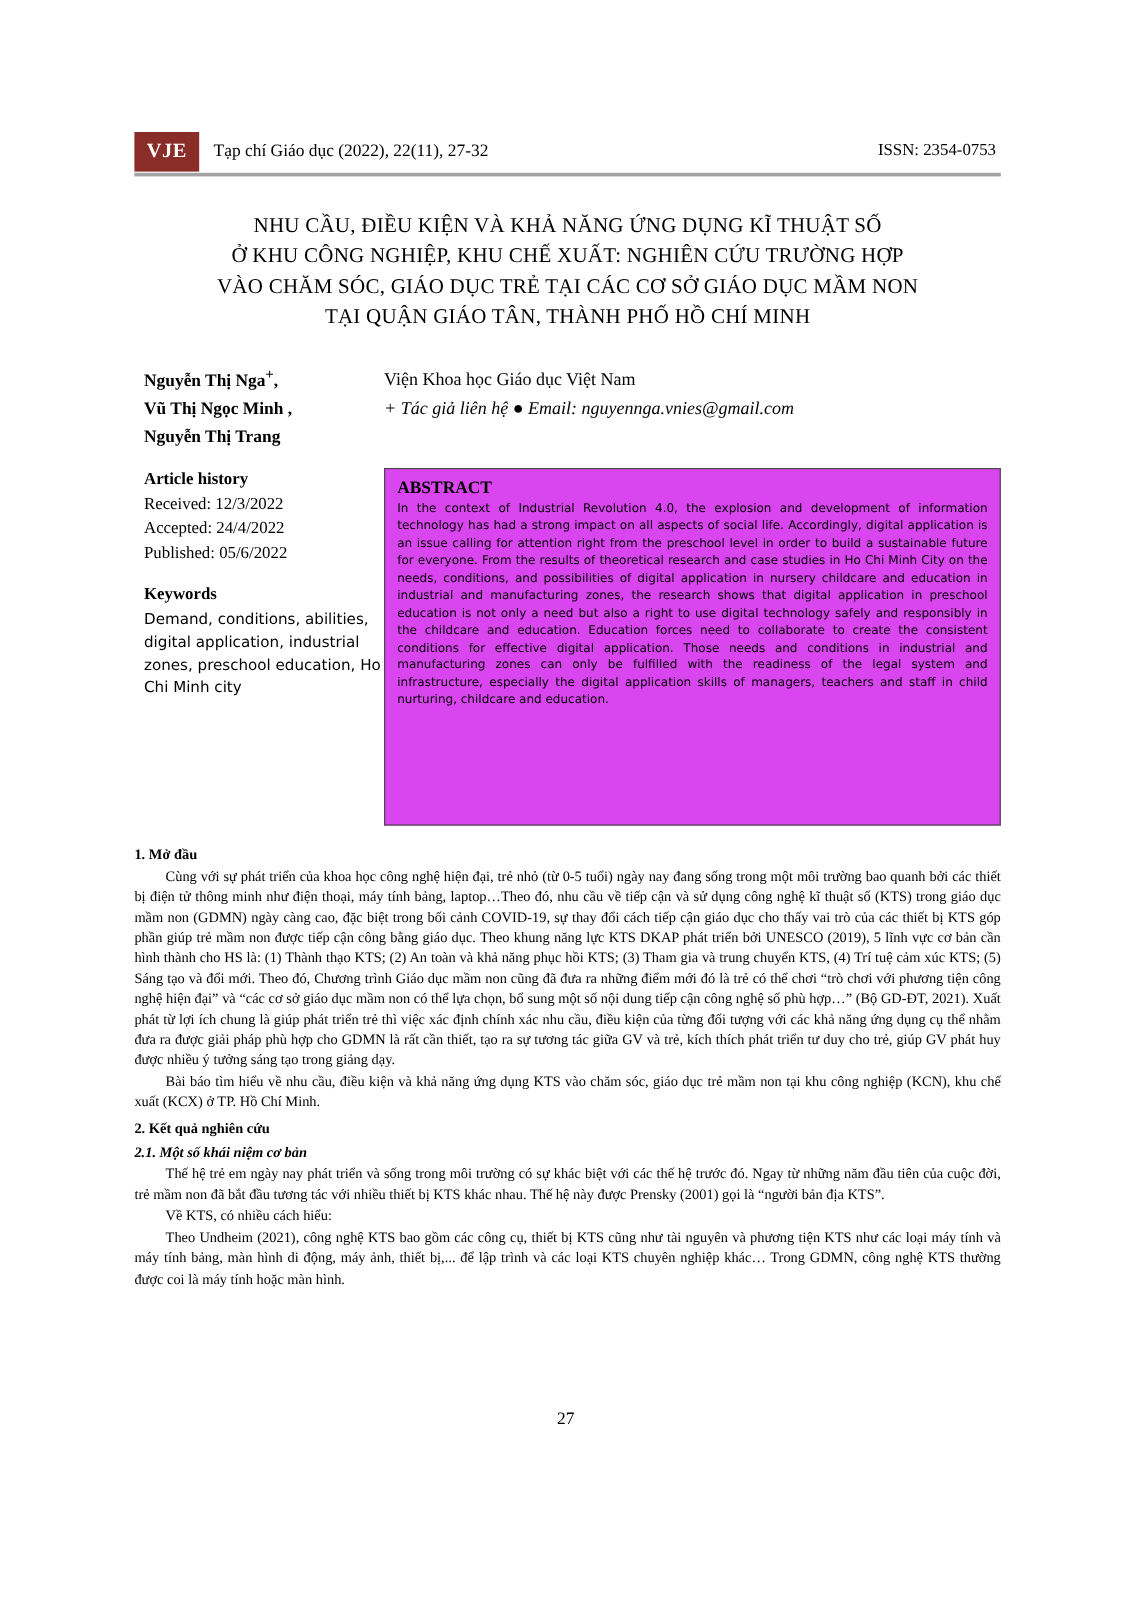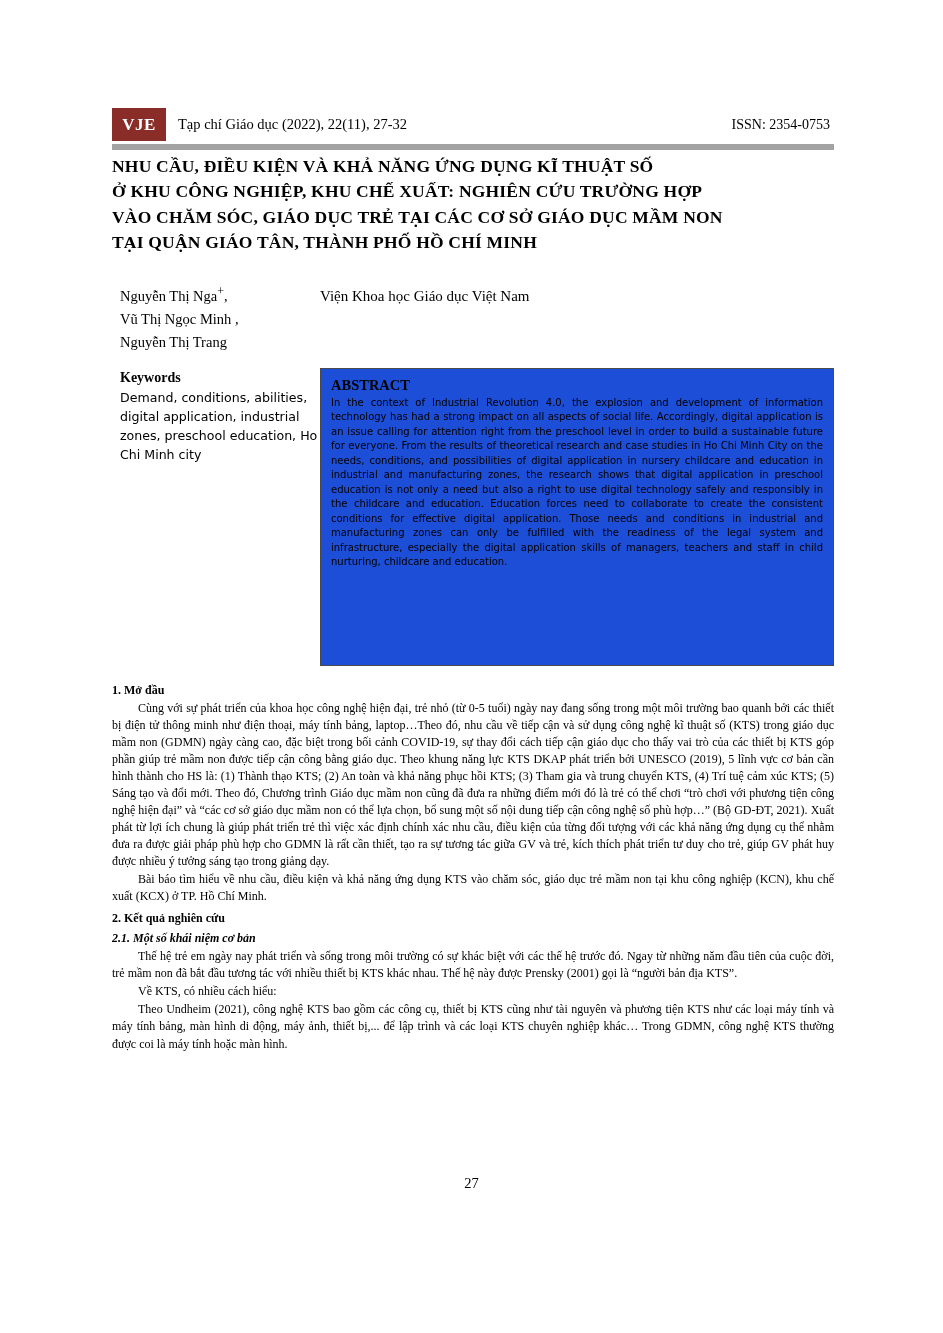--- a/index.html
+++ b/index.html
@@ -25,23 +25,23 @@
   .content {
     position: absolute;
     left: 112px;
     top: 108px;
     width: 722px;
   }
 
   
   .header {
     display: flex;
-    align-items: flex-start;
+    align-items: center;
     height: 36px;
-    border-bottom: 6px solid #a3a3a3;
+    border-bottom: 3px solid #a3a3a3;
     position: relative;
   }
   .vje-badge {
     background: #8a2c28;
     color: #ffffff;
     font-family: "Liberation Serif", serif;
     font-weight: bold;
     font-size: 17px;
     letter-spacing: .5px;
     width: 54px;
@@ -61,36 +61,37 @@
   .header-right {
     display: flex;
     align-items: center;
     padding-right: 4px;
     font-size: 14px;
     height: 33px;
   }
 
   
   .title-block {
-    margin-top: 4px;
-    font-weight: bold;
+    margin-top: 28px;
+    text-align: center;
+    font-weight: normal;
     font-size: 17.5px;
     line-height: 1.45;
     letter-spacing: .2px;
   }
   .title-block div { white-space: nowrap; }
 
   
   .authors-row {
     margin-top: 26px;
     display: flex;
   }
   .authors {
     width: 208px;
-    font-weight: normal;
+    font-weight: bold;
     font-size: 14.5px;
     line-height: 1.6;
     padding-left: 8px;
     box-sizing: border-box;
   }
   .affil {
     flex: 1;
     font-size: 15px;
     line-height: 1.6;
     padding-top: 2px;
@@ -116,21 +117,21 @@
   }
   .meta-col .block { margin-bottom: 14px; }
   .meta-col .kw-body {
     font-family: "DejaVu Sans", sans-serif;
     font-size: 12.6px;
     line-height: 1.5;
   }
 
   .abstract-box {
     flex: 1;
-    background: #1d4ed8;
+    background: #d946ef;
     border: 1px solid #4a4a4a;
     box-sizing: border-box;
     padding: 8px 10px 10px 10px;
     min-height: 298px;
   }
   .abstract-title {
     font-weight: bold;
     font-size: 14.5px;
     margin-bottom: 2px;
   }
@@ -188,25 +189,32 @@
     </div>
 
     <div class="authors-row">
       <div class="authors">
         <div><span>Nguyễn Thị Nga</span><sup>+</sup><span>,</span></div>
         <div>Vũ Thị Ngọc Minh ,</div>
         <div>Nguyễn Thị Trang</div>
       </div>
       <div class="affil">
         <div>Viện Khoa học Giáo dục Việt Nam</div>
+        <div class="em">+ Tác giả liên hệ ● Email: nguyennga.vnies@gmail.com</div>
       </div>
     </div>
 
     <div class="meta-row">
       <div class="meta-col">
+        <div class="block">
+          <div class="heading">Article history</div>
+          <div>Received: 12/3/2022</div>
+          <div>Accepted: 24/4/2022</div>
+          <div>Published: 05/6/2022</div>
+        </div>
         <div class="block">
           <div class="heading">Keywords</div>
           <div class="kw-body">Demand, conditions, abilities, digital application, industrial zones, preschool education, Ho Chi Minh city</div>
         </div>
       </div>
 
       <div class="abstract-box">
         <div class="abstract-title">ABSTRACT</div>
         <div class="abstract-text">In the context of Industrial Revolution 4.0, the explosion and development of information technology has had a strong impact on all aspects of social life. Accordingly, digital application is an issue calling for attention right from the preschool level in order to build a sustainable future for everyone. From the results of theoretical research and case studies in Ho Chi Minh City on the needs, conditions, and possibilities of digital application in nursery childcare and education in industrial and manufacturing zones, the research shows that digital application in preschool education is not only a need but also a right to use digital technology safely and responsibly in the childcare and education. Education forces need to collaborate to create the consistent conditions for effective digital application. Those needs and conditions in industrial and manufacturing zones can only be fulfilled with  the readiness of the legal system and infrastructure, especially the digital application skills of managers, teachers and staff in child nurturing, childcare and education.</div>
       </div>

